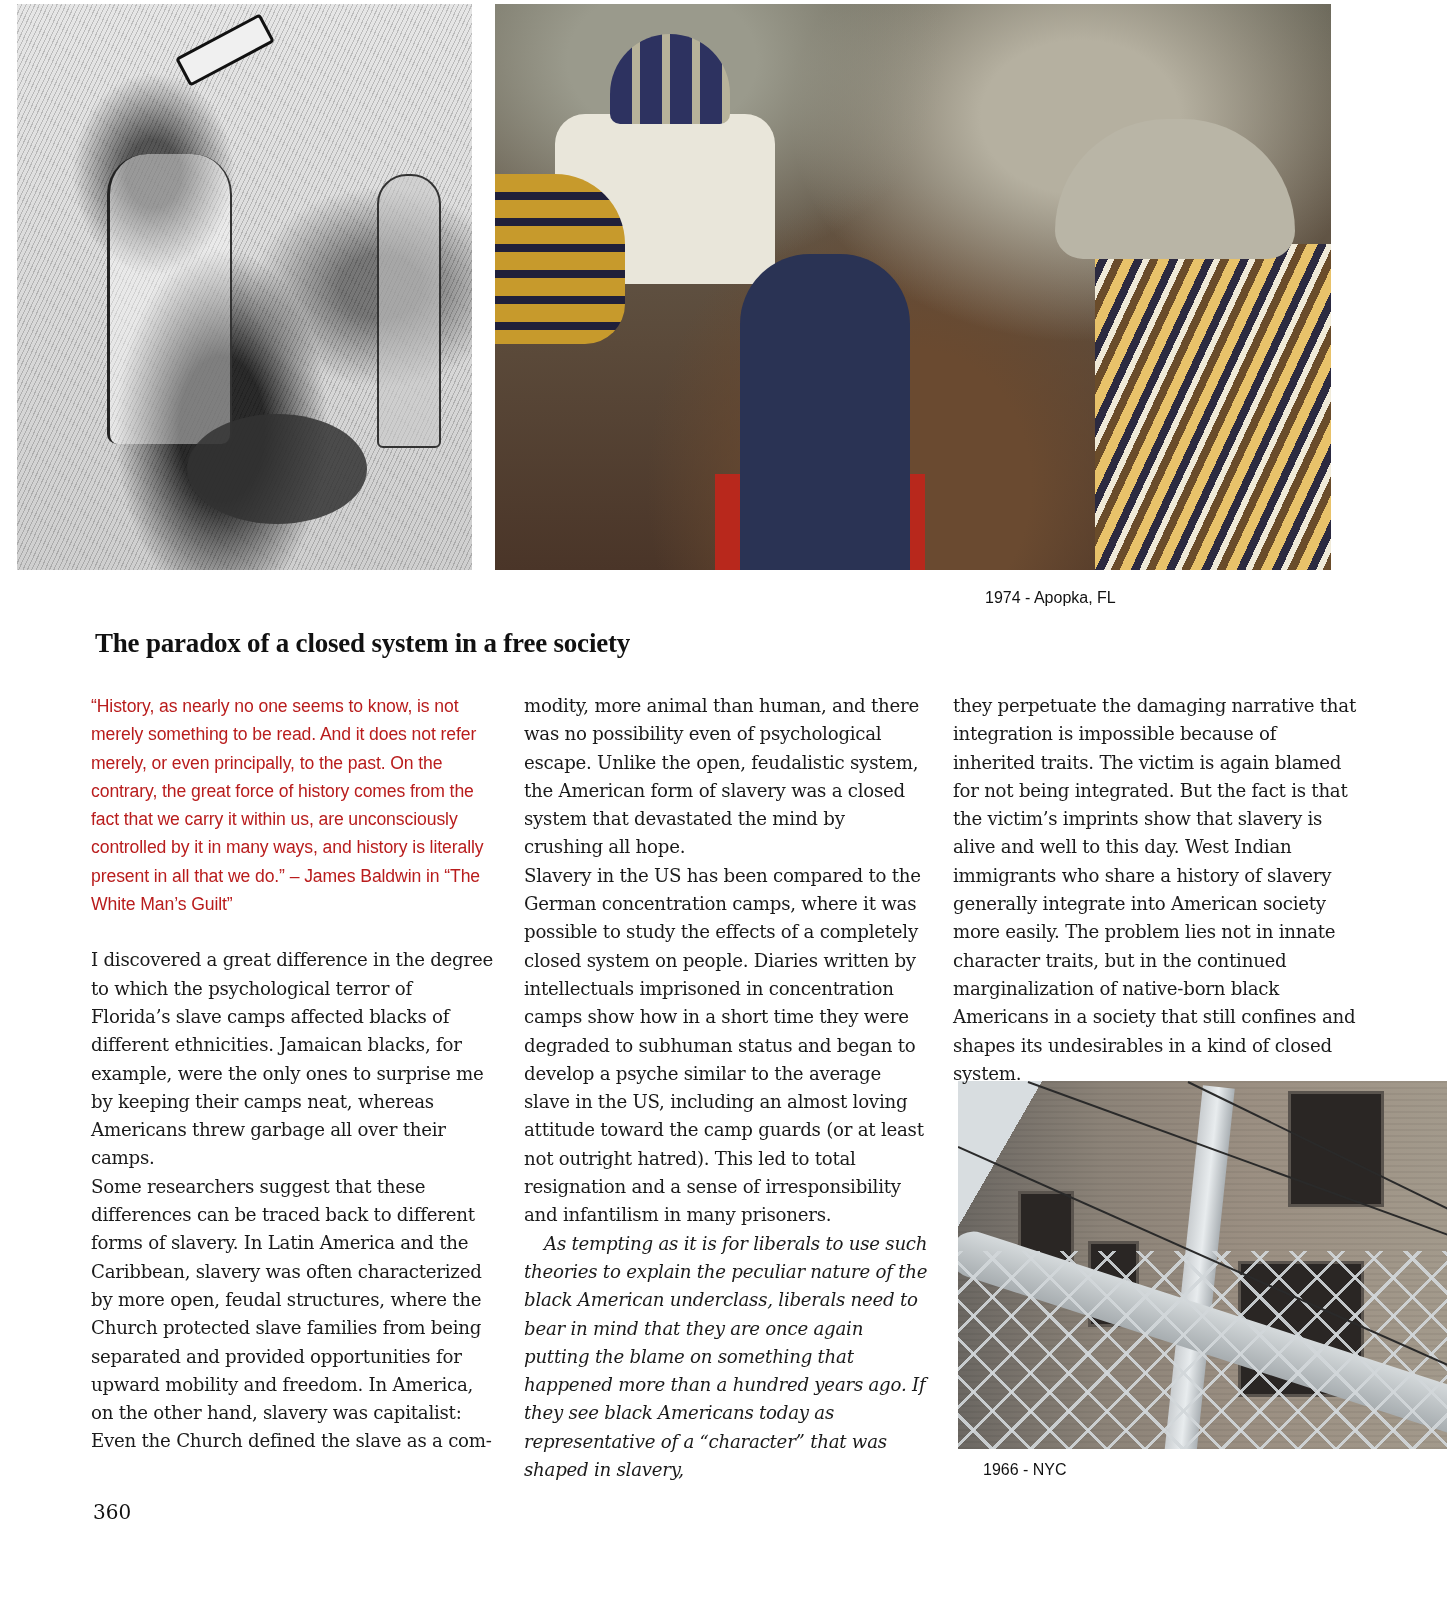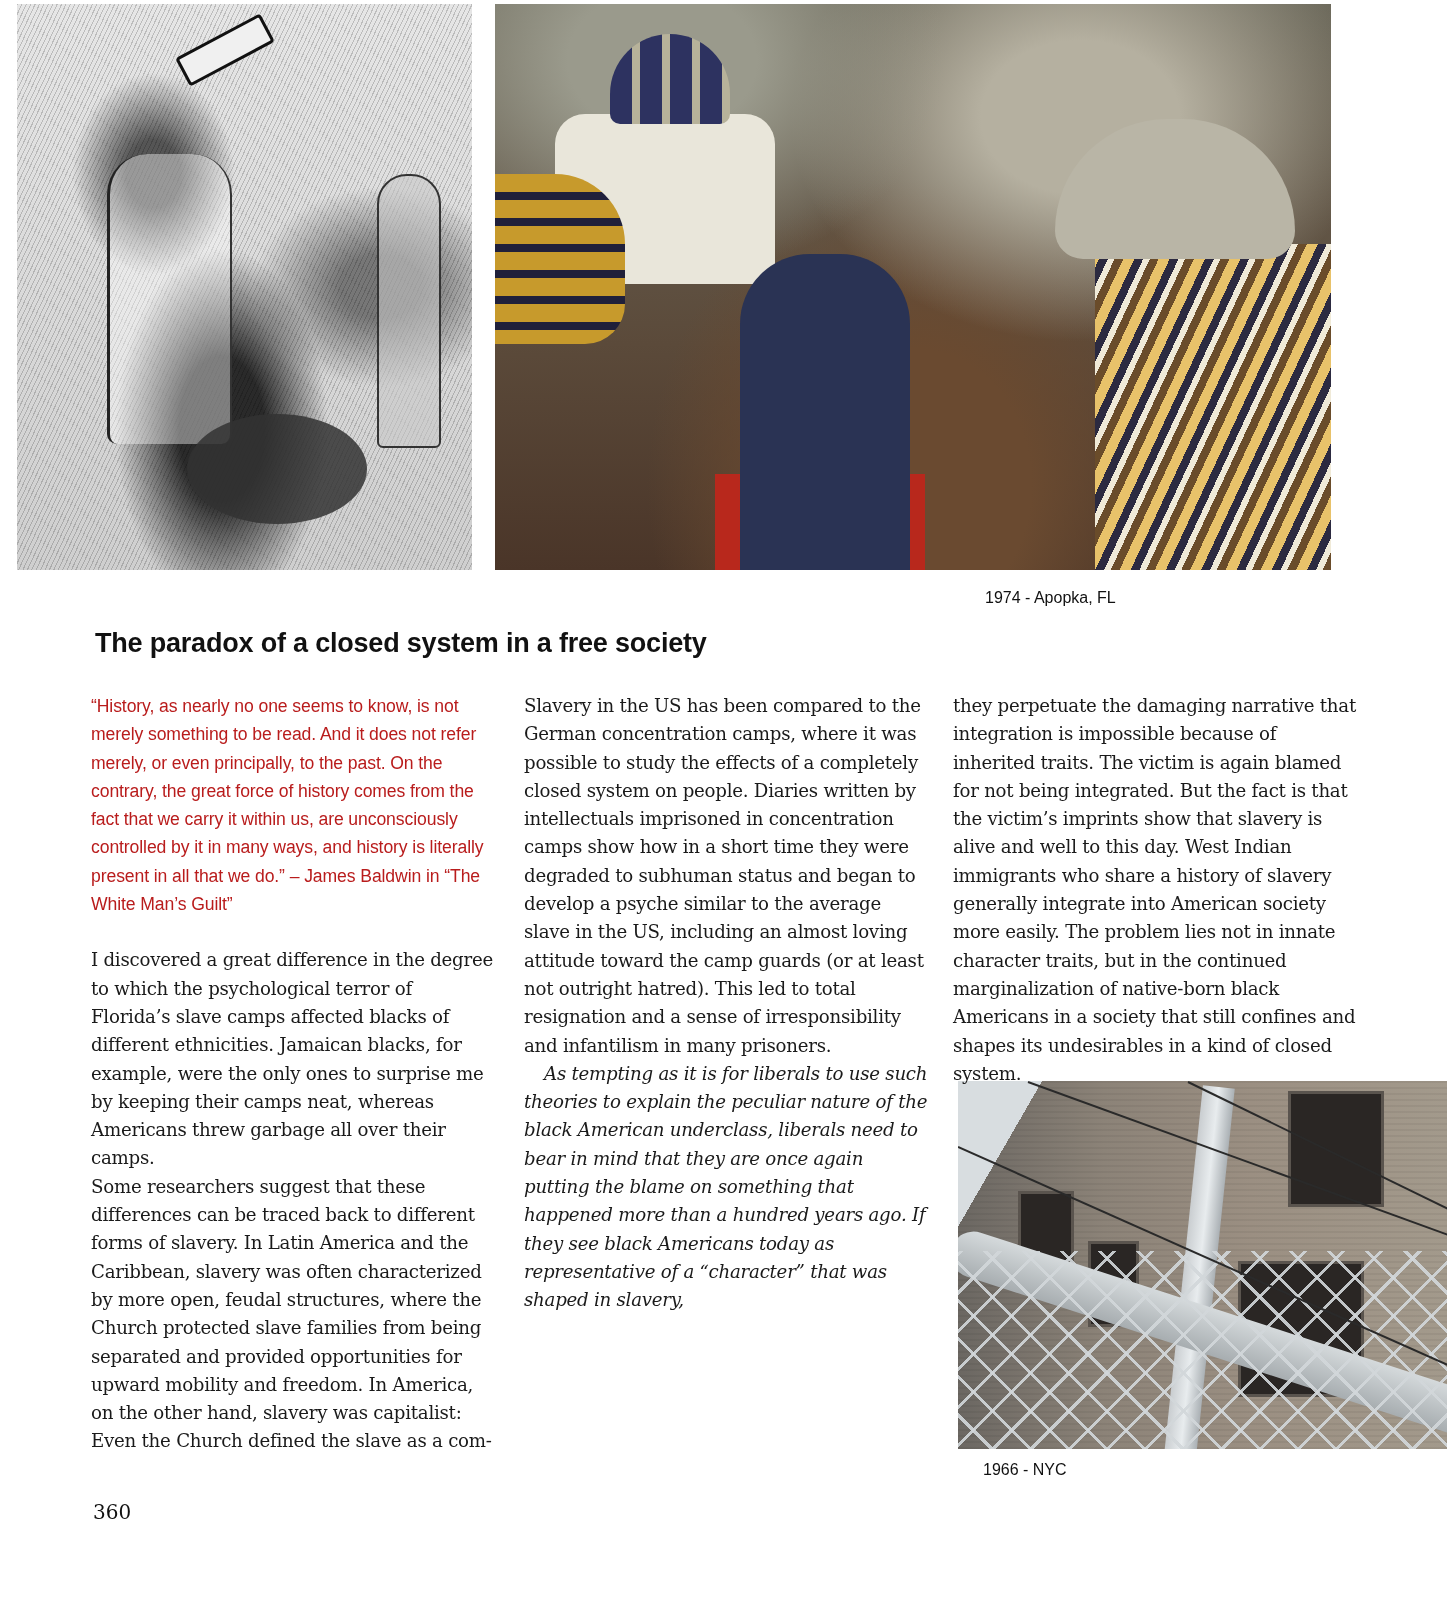--- a/index.html
+++ b/index.html
@@ -52,21 +52,21 @@
       repeating-linear-gradient(45deg, transparent 0 24px, rgba(210,215,218,0.9) 24px 27px),
       repeating-linear-gradient(-45deg, transparent 0 24px, rgba(210,215,218,0.9) 24px 27px); }
   .img-nyc .wire { position: absolute; height: 2px; background: #2a2a2a; transform-origin: left center; }
 
   
   .caption { font-family: "Liberation Sans", sans-serif; font-size: 16px; color: #111; }
   .cap-apopka { left: 965px; top: 589px; margin-left: 20px; }
   .cap-nyc { left: 983px; top: 1461px; }
 
   
-  .heading { left: 95px; top: 628px; font-family: Liberation Sans, sans-serif; font-weight: bold; font-size: 27px; color: #111; letter-spacing: -0.2px; }
+  .heading { left: 95px; top: 628px; font-family: Liberation Serif, serif; font-weight: bold; font-size: 27px; color: #111; letter-spacing: -0.2px; }
 
   
   .col { font-size: 18.2px; line-height: 28.3px; letter-spacing: -0.25px; }
   .col p { margin: 0; }
   .col1 { left: 91px; top: 692px; width: 405px; }
   .col2 { left: 524px; top: 692px; width: 405px; }
   .col3 { left: 953px; top: 692px; width: 405px; }
 
   .quote { font-family: "Liberation Sans", sans-serif; color: #b91c1c; font-size: 17.6px; line-height: 28.3px; letter-spacing: -0.1px; margin-bottom: 28px !important; }
   .indent { text-indent: 20px; font-style: italic; }
@@ -110,20 +110,21 @@
 
 <div class="abs heading">The paradox of a closed system in a free society</div>
 
 <div class="abs col col1">
   <p class="quote">“History, as nearly no one seems to know, is not merely something to be read. And it does not refer merely, or even principally, to the past. On the contrary, the great force of history comes from the fact that we carry it within us, are unconsciously controlled by it in many ways, and history is literally present in all that we do.” – James Baldwin in “The White Man’s Guilt”</p>
   <p>I discovered a great difference in the degree to which the psychological terror of Florida’s slave camps affected blacks of different ethnicities. Jamaican blacks, for example, were the only ones to surprise me by keeping their camps neat, whereas Americans threw garbage all over their camps.</p>
   <p>Some researchers suggest that these differences can be traced back to different forms of slavery. In Latin America and the Caribbean, slavery was often characterized by more open, feudal structures, where the Church protected slave families from being separated and provided opportunities for upward mobility and freedom. In America, on the other hand, slavery was capitalist: Even the Church defined the slave as a com-</p>
 </div>
 
 <div class="abs col col2">
+  <p>modity, more animal than human, and there was no possibility even of psychological escape. Unlike the open, feudalistic system, the American form of slavery was a closed system that devastated the mind by crushing all hope.</p>
   <p>Slavery in the US has been compared to the German concentration camps, where it was possible to study the effects of a completely closed system on people. Diaries written by intellectuals imprisoned in concentration camps show how in a short time they were degraded to subhuman status and began to develop a psyche similar to the average slave in the US, including an almost loving attitude toward the camp guards (or at least not outright hatred). This led to total resignation and a sense of irresponsibility and infantilism in many prisoners.</p>
   <p class="indent">As tempting as it is for liberals to use such theories to explain the peculiar nature of the black American underclass, liberals need to bear in mind that they are once again putting the blame on something that happened more than a hundred years ago. If they see black Americans today as representative of a “character” that was shaped in slavery,</p>
 </div>
 
 <div class="abs col col3">
   <p>they perpetuate the damaging narrative that integration is impossible because of inherited traits. The victim is again blamed for not being integrated. But the fact is that the victim’s imprints show that slavery is alive and well to this day. West Indian immigrants who share a history of slavery generally integrate into American society more easily. The problem lies not in innate character traits, but in the continued marginalization of native-born black Americans in a society that still confines and shapes its undesirables in a kind of closed system.</p>
 </div>
 
 <div class="abs page-number">360</div>
 

